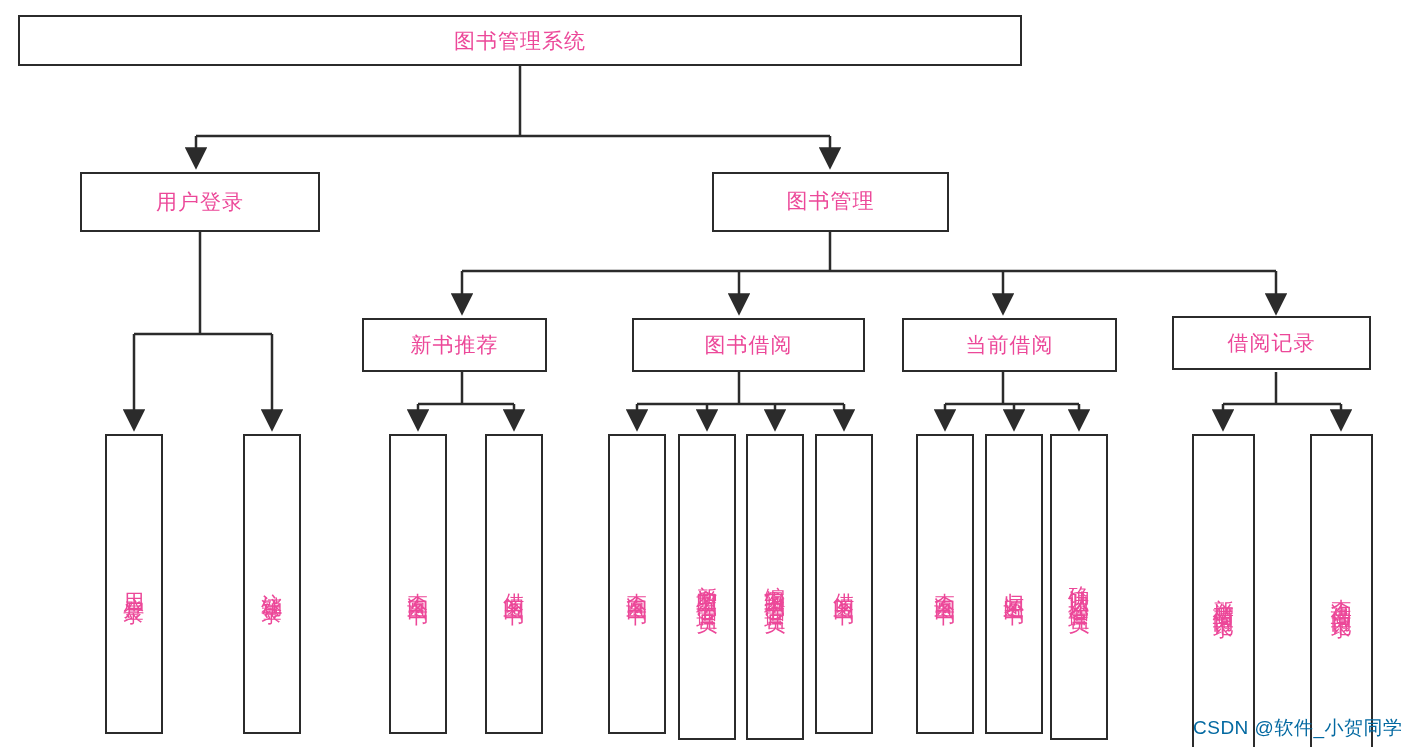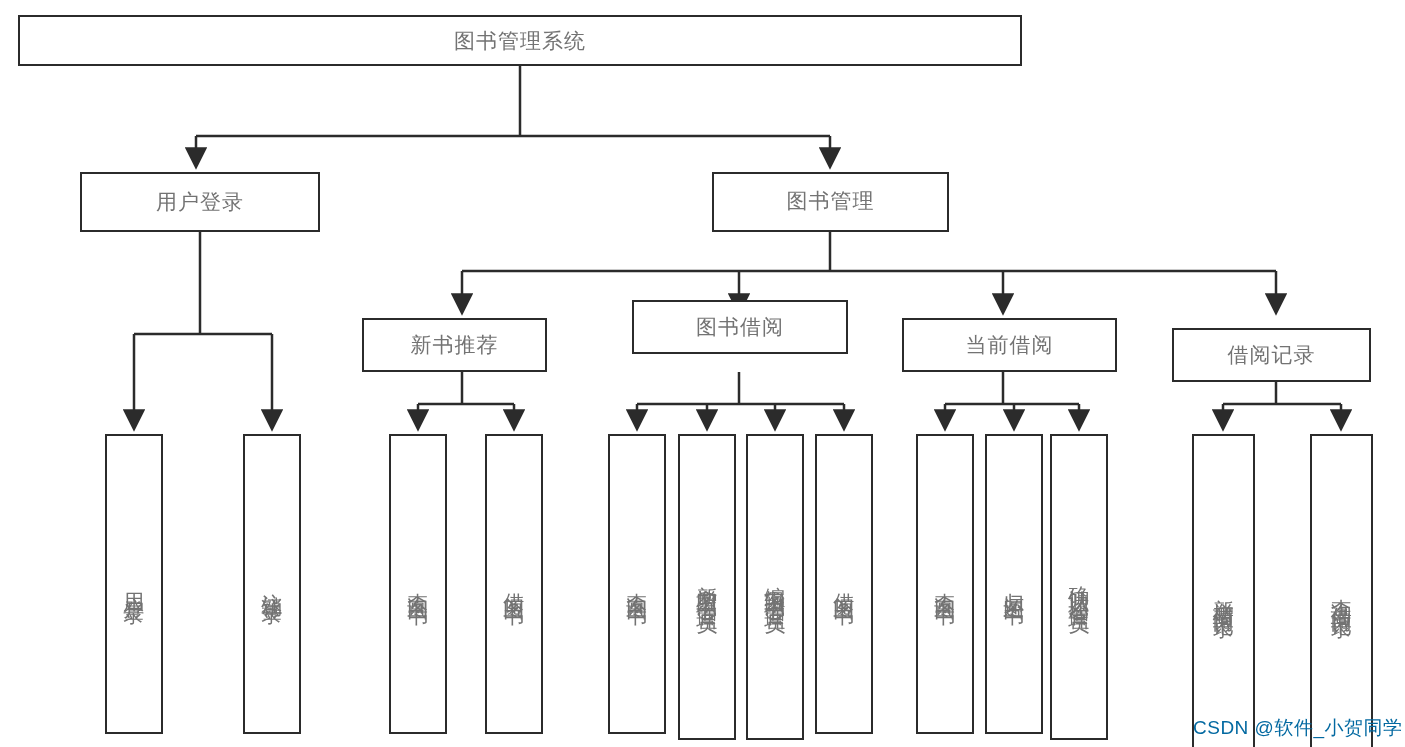--- a/index.html
+++ b/index.html
@@ -14,21 +14,21 @@
   .node-box{
     position:absolute;
     box-sizing:border-box;
     background:#ffffff;
     border:2px solid #2b2b2b;
     display:flex;align-items:center;justify-content:center;
   }
   .node-label{
     font-size:21px;
     line-height:1.12;
-    color:#737373;
+    color:#ec4899;
     text-align:center;
     letter-spacing:1px;
     white-space:nowrap;
   }
   .node-box.vertical .node-label{
     writing-mode:vertical-rl;
     text-orientation:upright;
     letter-spacing:4px;
     font-size:21px;
     white-space:normal;
@@ -105,27 +105,27 @@
   <div class="node-box" style="left:80px;top:172px;width:240px;height:60px;">
     <span class="node-label">用户登录</span>
   </div>
   <div class="node-box" style="left:712px;top:172px;width:237px;height:60px;font-family:Liberation Serif, serif;">
     <span class="node-label">图书管理</span>
   </div>
 
   <div class="node-box" style="left:362px;top:318px;width:185px;height:54px;justify-content:center;">
     <span class="node-label">新书推荐</span>
   </div>
-  <div class="node-box" style="left:632px;top:300px;width:216px;height:54px;">
+  <div class="node-box" style="left:632px;top:318px;width:233px;height:54px;">
     <span class="node-label">图书借阅</span>
   </div>
   <div class="node-box" style="left:902px;top:318px;width:215px;height:54px;">
     <span class="node-label">当前借阅</span>
   </div>
-  <div class="node-box" style="left:1172px;top:328px;width:199px;height:54px;">
+  <div class="node-box" style="left:1172px;top:316px;width:199px;height:54px;">
     <span class="node-label">借阅记录</span>
   </div>
 
   <div class="node-box vertical" style="left:105px;top:434px;width:58px;height:300px;">
     <span class="node-label">用户登录</span>
   </div>
   <div class="node-box vertical" style="left:243px;top:434px;width:58px;height:300px;">
     <span class="node-label">注销登录</span>
   </div>
 

